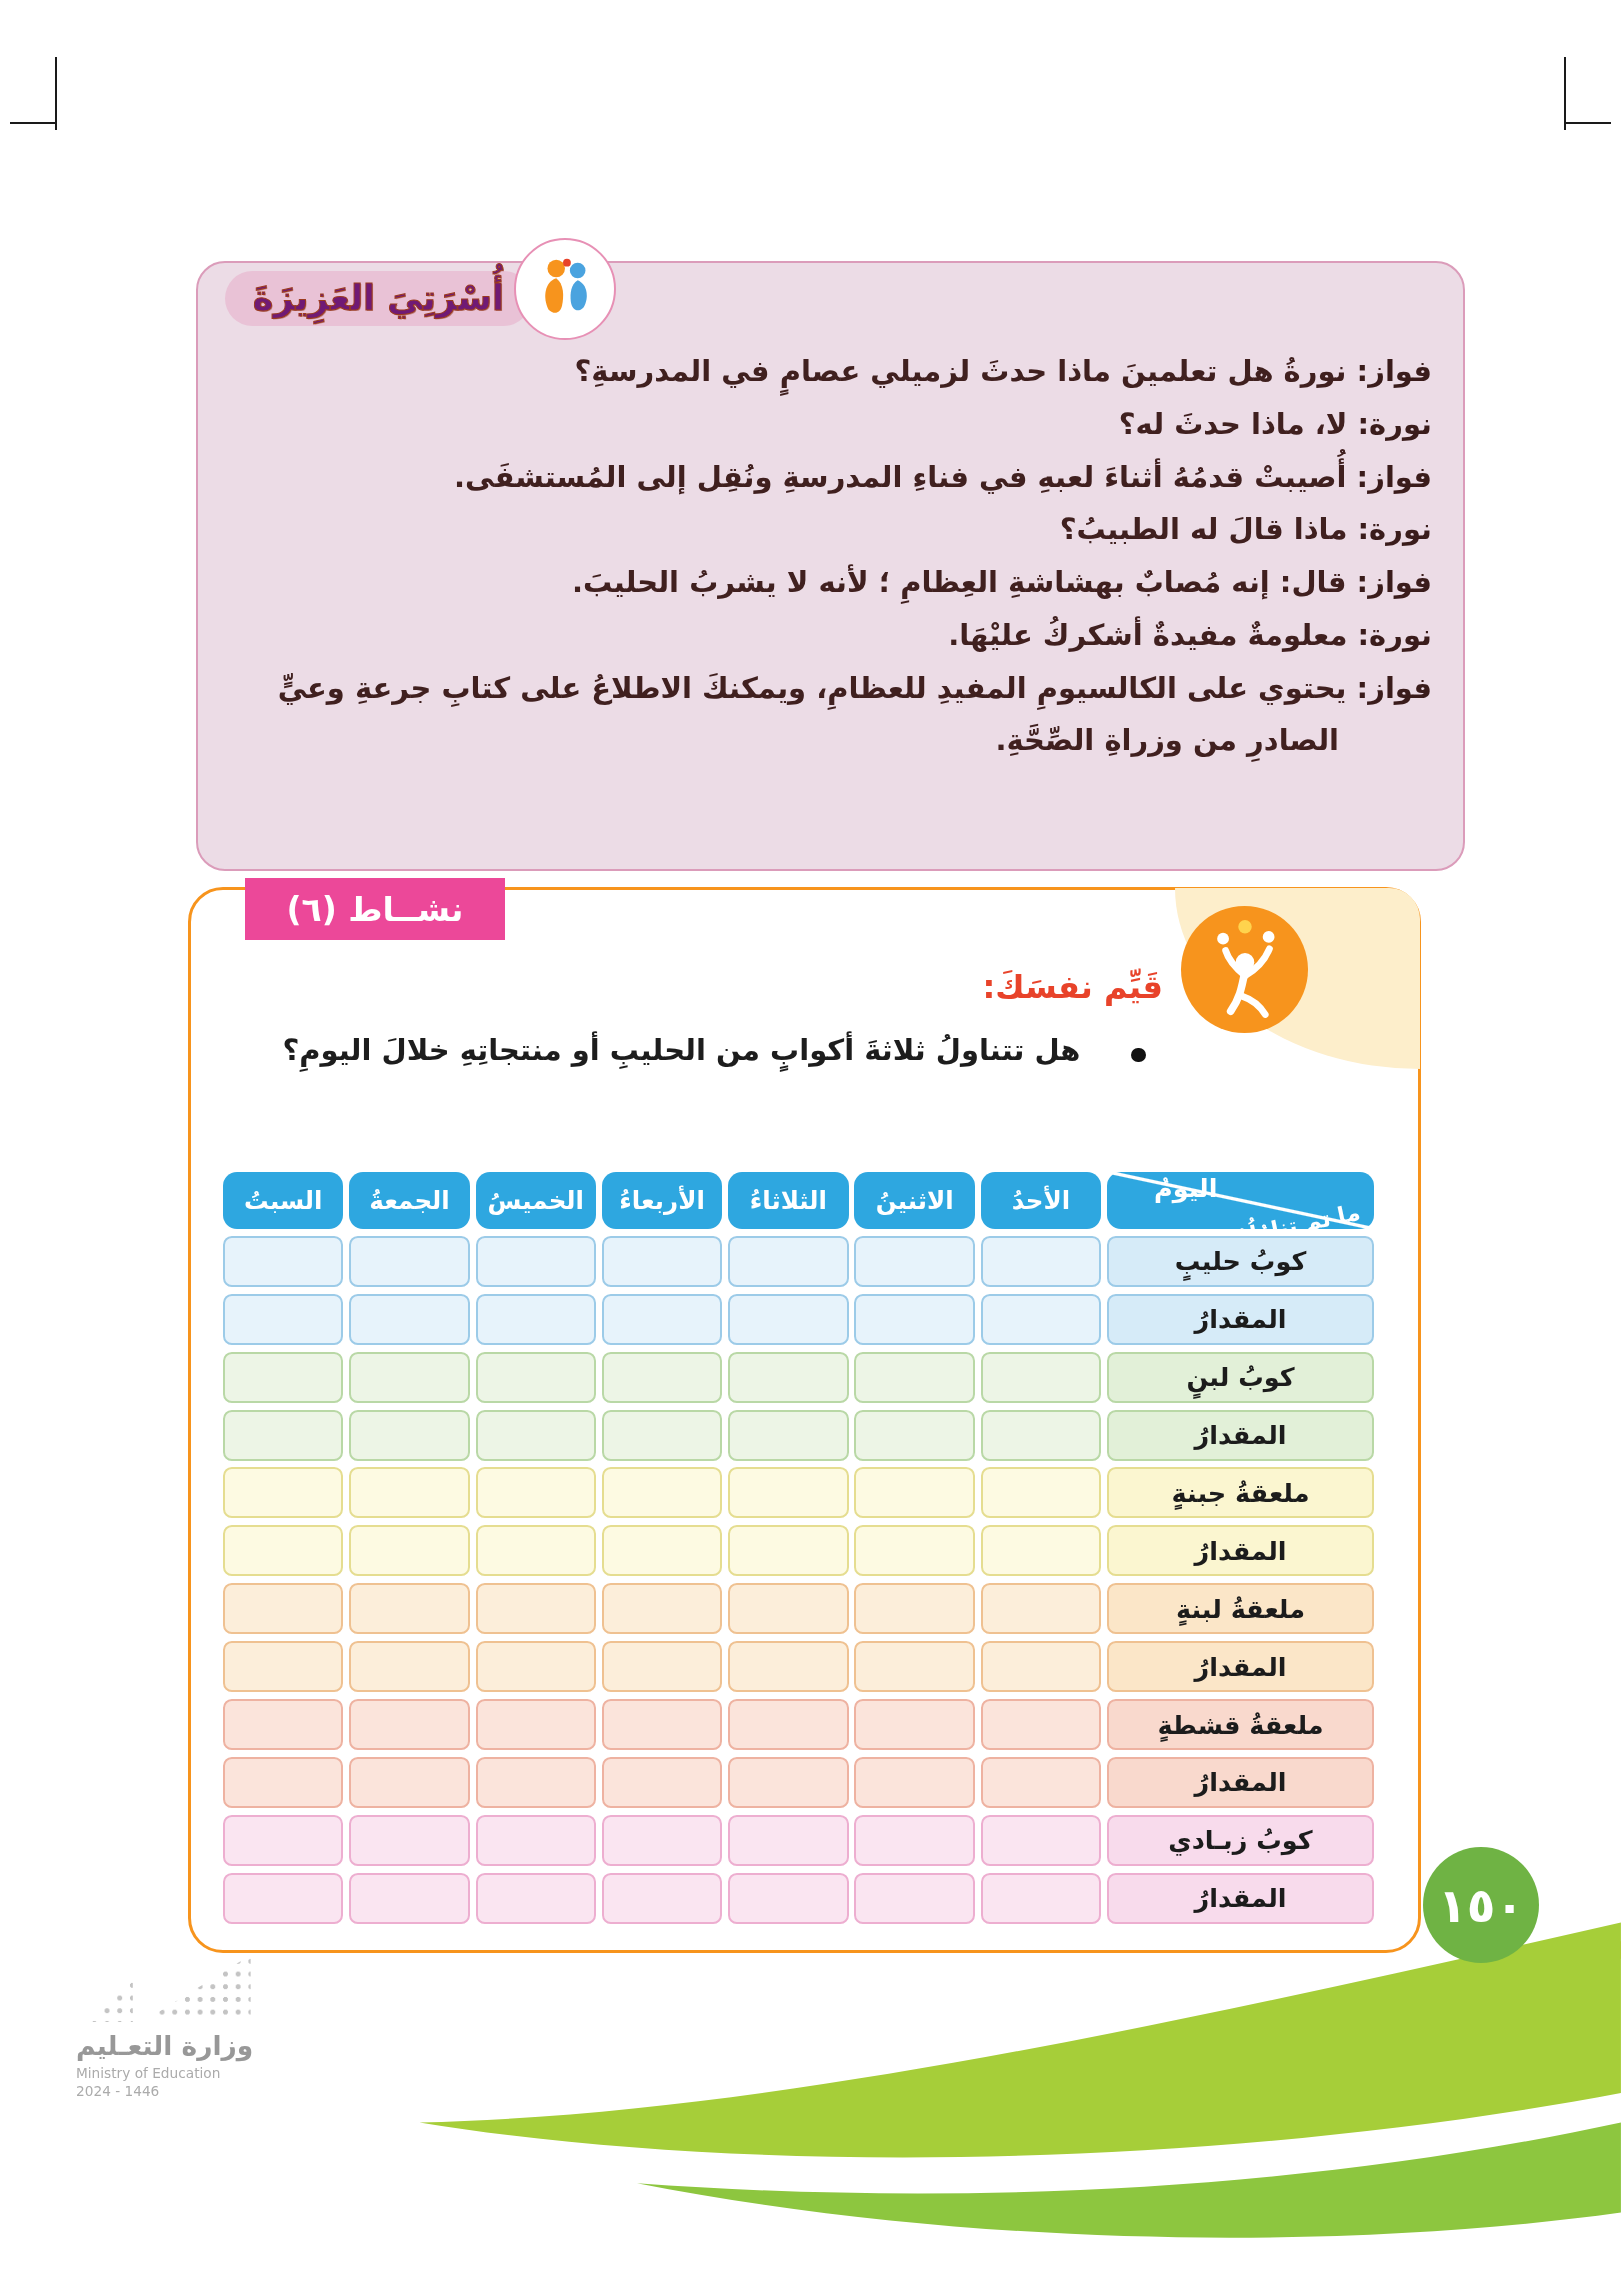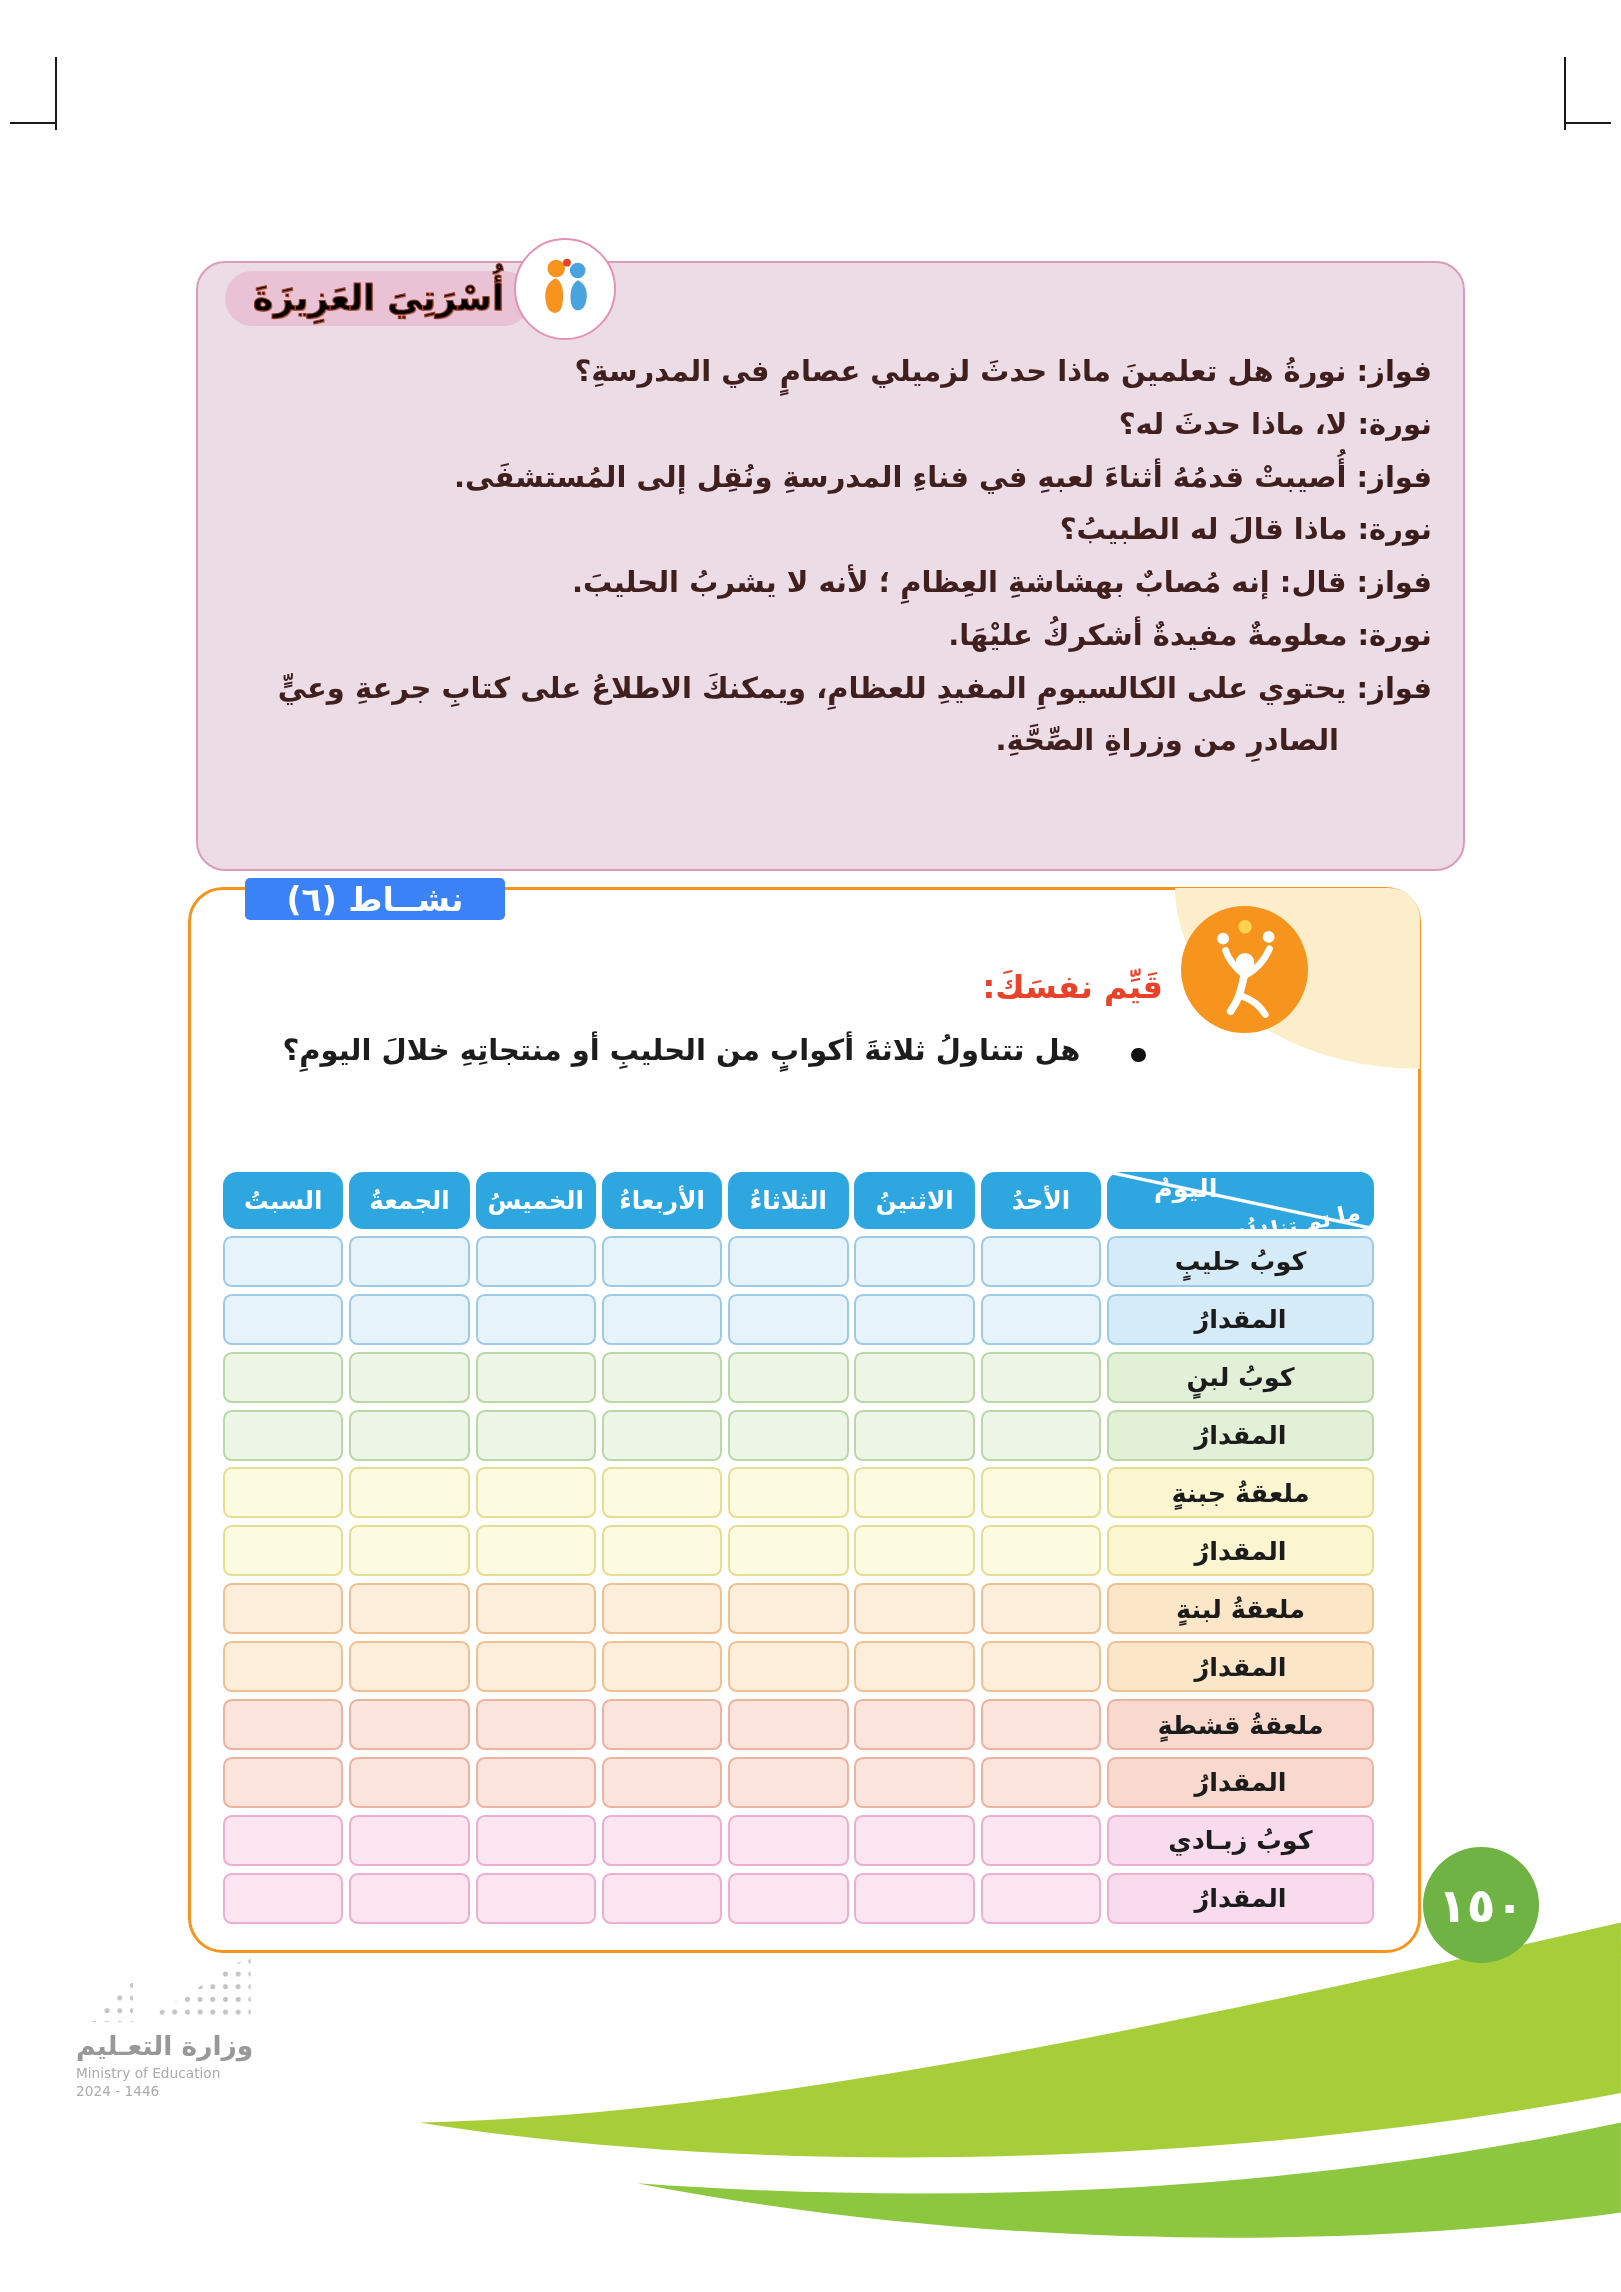--- a/index.html
+++ b/index.html
@@ -24,21 +24,21 @@
     position:absolute; left:196px; top:261px; width:1269px; height:610px;
     background:#ecdce6; border:2.9px solid #db9cba; border-radius:29px;
     z-index:2;
   }
   .family-tab {
     position:absolute; left:27.4px; top:7.8px; width:306px; height:55px;
     background:#e9c2d6; border-radius:27.4px;
     display:flex; align-items:center; justify-content:center;
   }
   .family-title {
-    font-size:35px; font-weight:bold; color:#000000; direction:rtl;
+    font-size:35px; font-weight:bold; color:#701a75; direction:rtl;
     -webkit-text-stroke:1px #9c3a1e;
     text-shadow:1px 1px 0 rgba(140,50,25,.45);
     letter-spacing:1px;
   }
   .family-icon {
     position:absolute; left:316px; top:-25.5px; width:102px; height:102px;
     background:#fff; border:2.9px solid #e790b5; border-radius:50%;
     display:flex; align-items:center; justify-content:center; z-index:3;
   }
   .dialogue {
@@ -46,24 +46,24 @@
     direction:rtl; text-align:right;
   }
   .dialogue p {
     font-size:29px; font-weight:bold; color:#40201f; line-height:1.82;
     padding-right:93px; text-indent:-93px;
   }
   .dialogue .speaker { color:#3a1c1b; }
 
   
   .activity-label {
-    position:absolute; left:245px; top:878px; min-width:260px; height:42px;
-    background:#3b82f6; color:#fff; font-size:33px; font-weight:bold;
+    position:absolute; left:245px; top:878px; min-width:260px; height:62px;
+    background:#ec4899; color:#fff; font-size:33px; font-weight:bold;
     display:flex; align-items:center; justify-content:center;
-    border-radius:5px; direction:rtl; z-index:4; letter-spacing:1px;
+    border-radius:0; direction:rtl; z-index:4; letter-spacing:1px;
   }
   .activity-box {
     position:absolute; left:188px; top:887px; width:1233px; height:1066px;
     background:#fff; border:3.9px solid #f7941d; border-radius:35px;
     z-index:2;
   }
   .corner-blob {
     position:absolute; right:-2px; top:-2px; width:245px; height:181px;
     background:#fdeecb;
     border-top-right-radius:31px;

